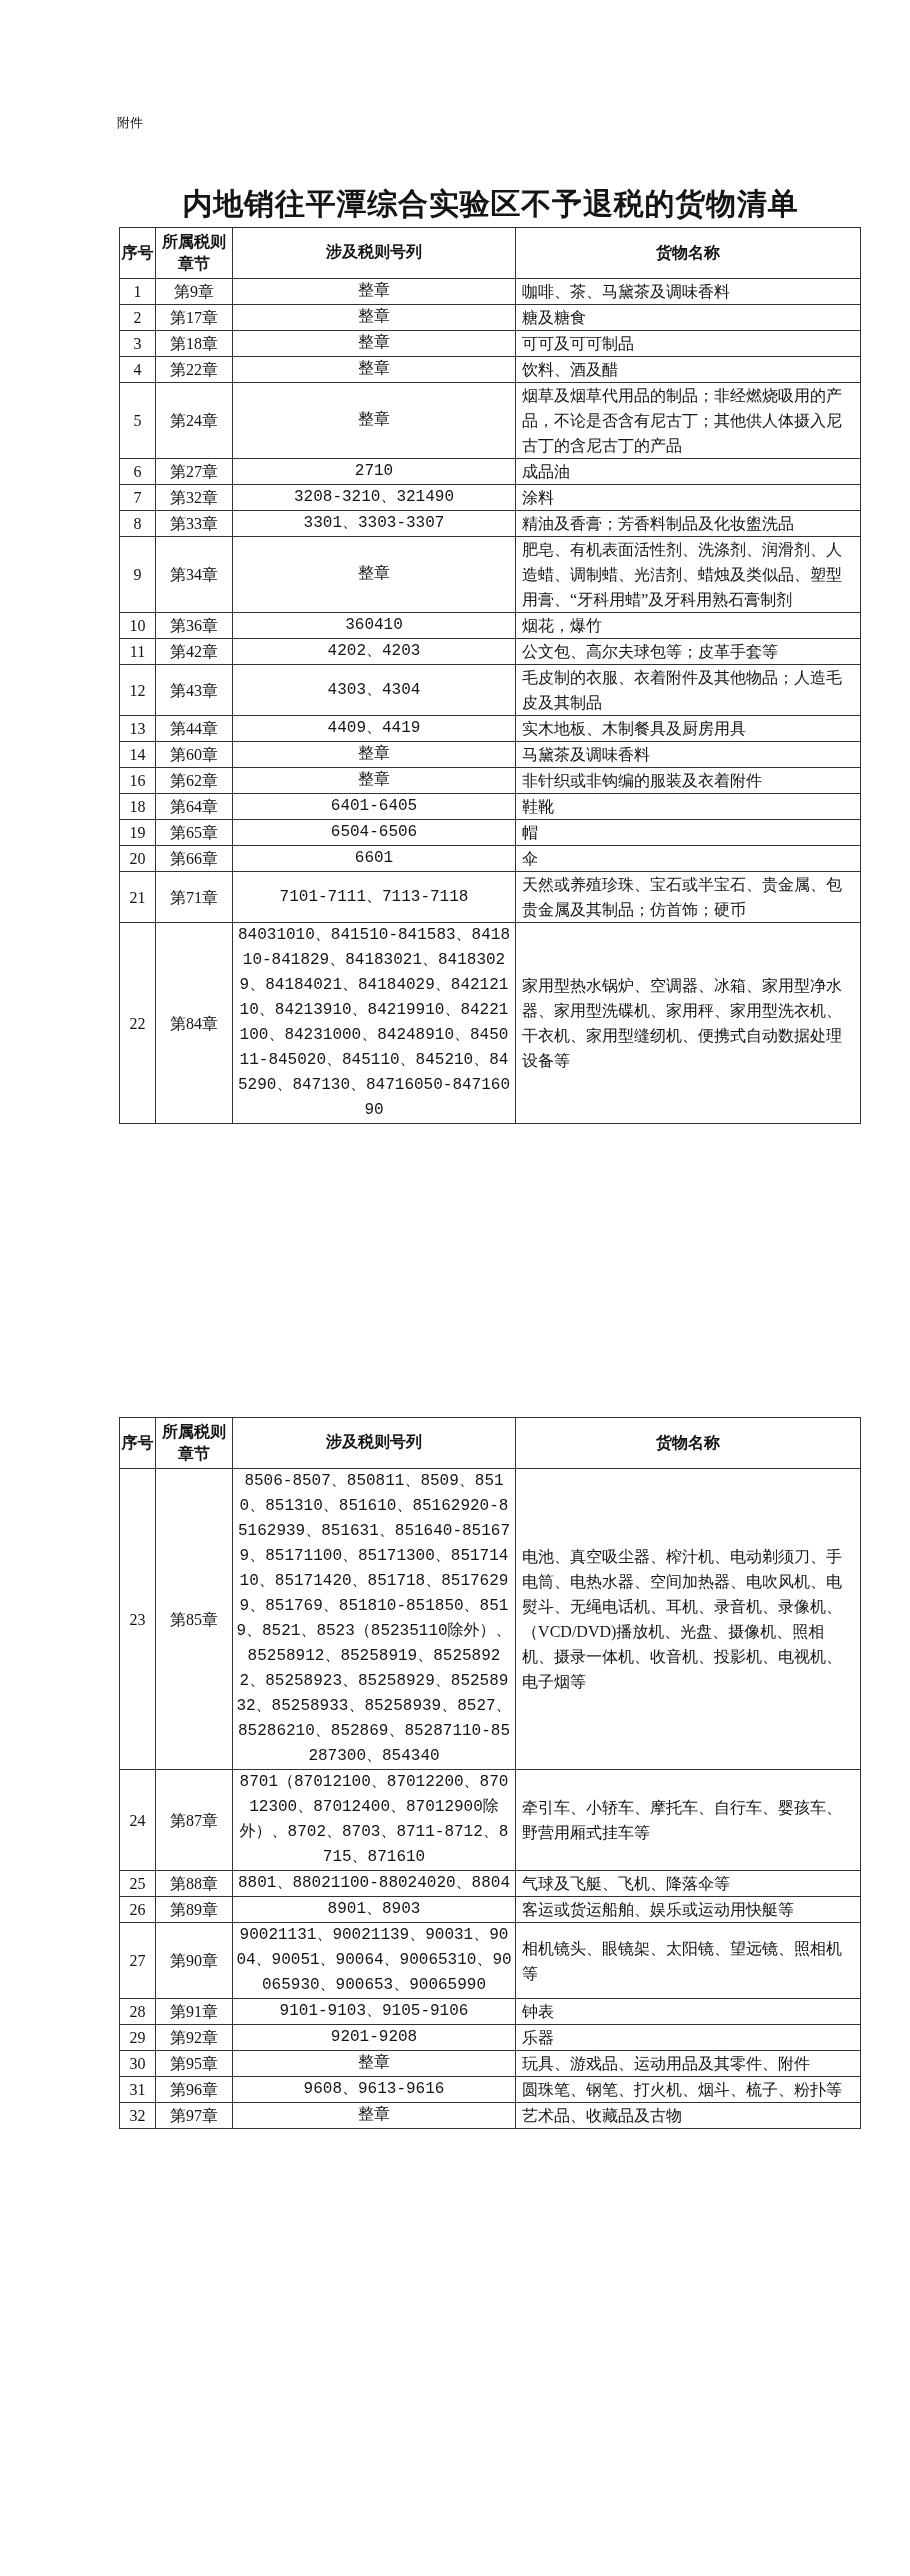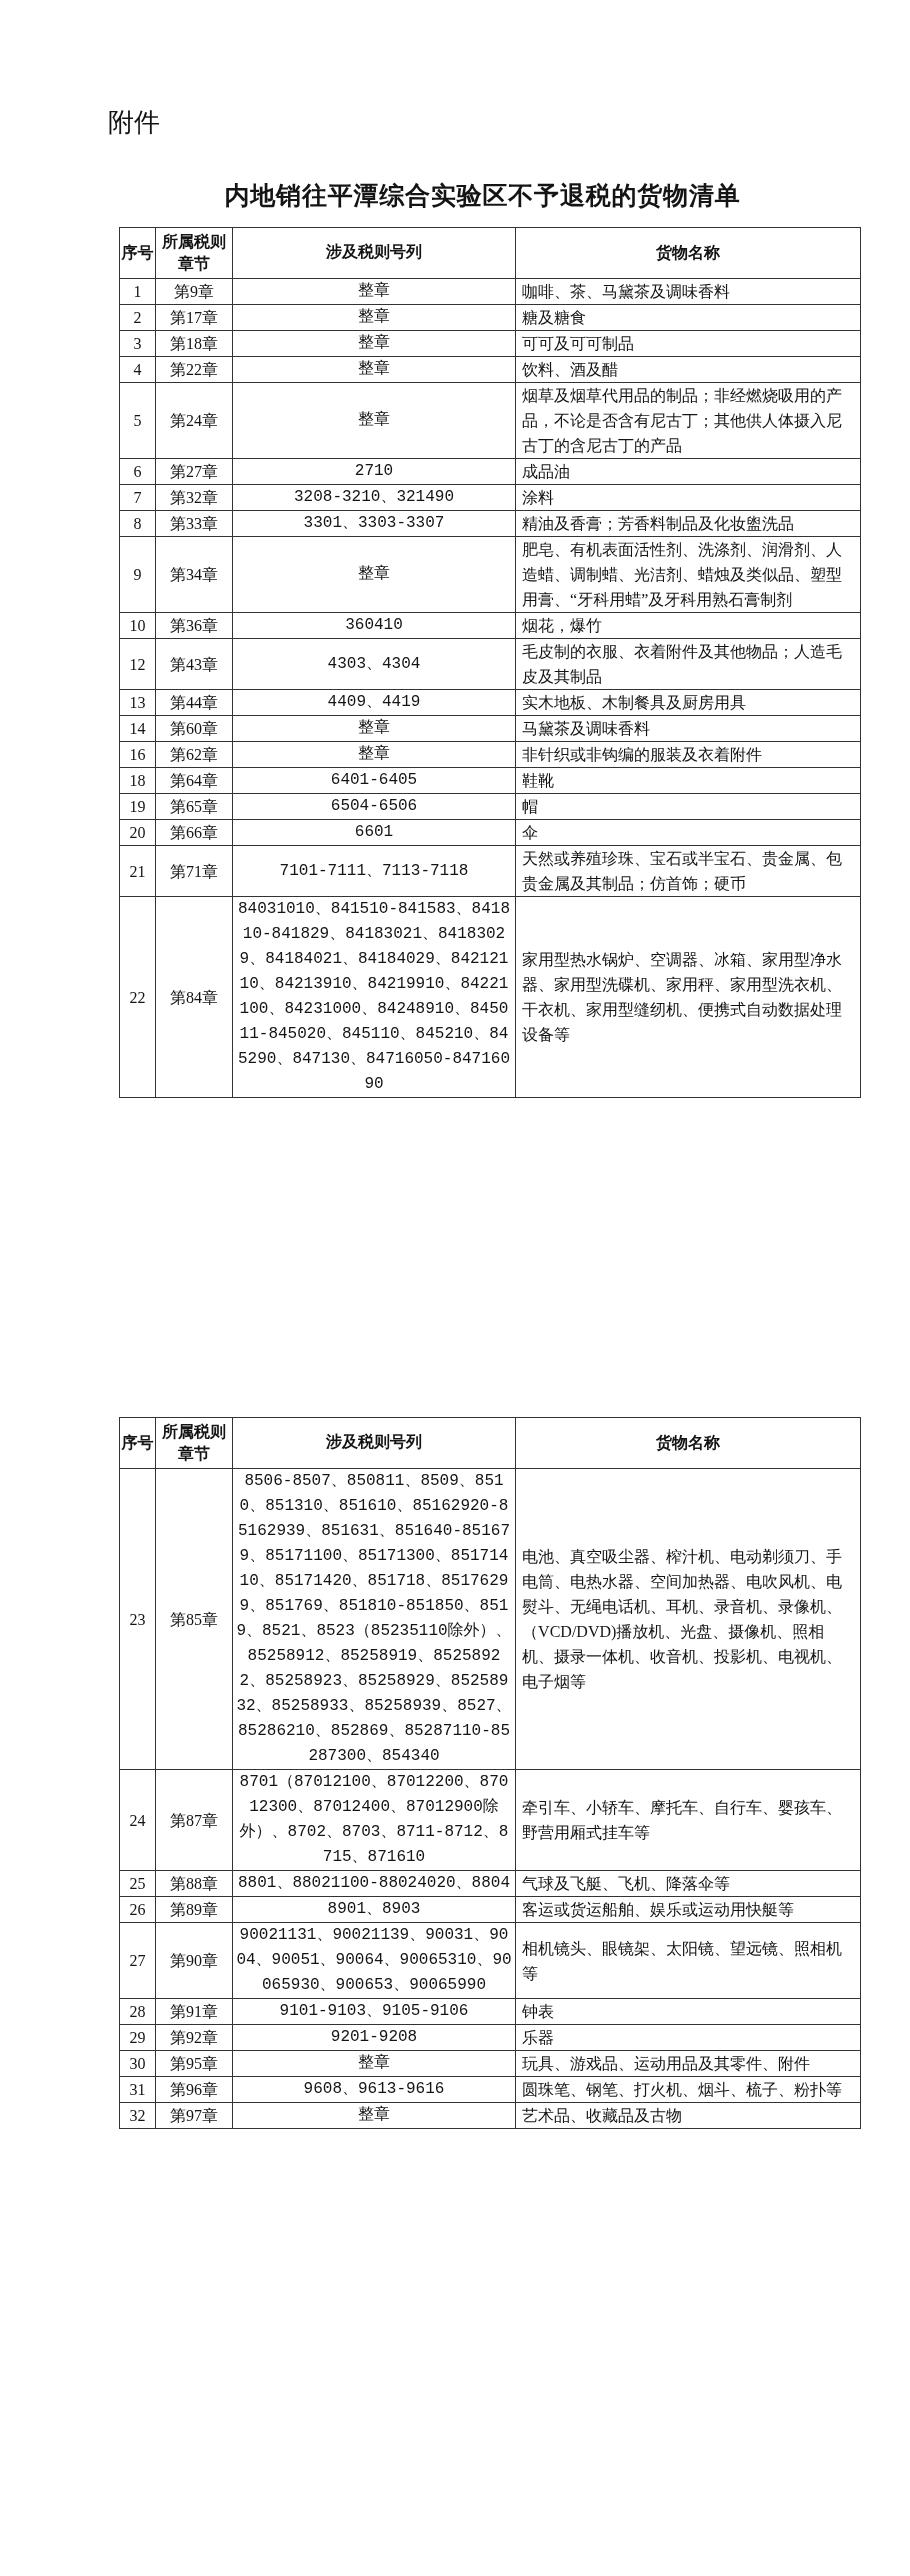--- a/index.html
+++ b/index.html
@@ -7,33 +7,33 @@
     position:relative;
     width:911px;
     height:2576px;
     background:#ffffff;
     font-family:"Liberation Serif","DejaVu Serif",serif;
     color:#141414;
     overflow:hidden;
   }
   .attachment{
     position:absolute;
-    left:108px;
+    left:117px;
     top:110px;
-    font-size:26px;
+    font-size:13px;
     line-height:26px;
   }
   .title{
     position:absolute;
     left:92px;
     top:171px;
     width:765px;
-    margin:8px;
+    margin:16px;
     text-align:center;
-    font-size:25px;
+    font-size:30px;
     font-weight:700;
     letter-spacing:0.8px;
     line-height:34px;
   }
   table.goods-table{
     position:absolute;
     left:119px;
     width:725px;
     border-collapse:collapse;
     table-layout:fixed;
@@ -134,20 +134,26 @@
           <td class="c2">整章</td>
           <td class="c3">肥皂、有机表面活性剂、洗涤剂、润滑剂、人造蜡、调制蜡、光洁剂、蜡烛及类似品、塑型用膏、“牙科用蜡”及牙科用熟石膏制剂</td>
         </tr>
         <tr>
           <td class="c0">10</td>
           <td class="c1">第36章</td>
           <td class="c2">360410</td>
           <td class="c3">烟花，爆竹</td>
         </tr>
         <tr>
+          <td class="c0">11</td>
+          <td class="c1">第42章</td>
+          <td class="c2">4202、4203</td>
+          <td class="c3">公文包、高尔夫球包等；皮革手套等</td>
+        </tr>
+        <tr>
           <td class="c0">12</td>
           <td class="c1">第43章</td>
           <td class="c2">4303、4304</td>
           <td class="c3">毛皮制的衣服、衣着附件及其他物品；人造毛皮及其制品</td>
         </tr>
         <tr>
           <td class="c0">13</td>
           <td class="c1">第44章</td>
           <td class="c2">4409、4419</td>
           <td class="c3">实木地板、木制餐具及厨房用具</td>

